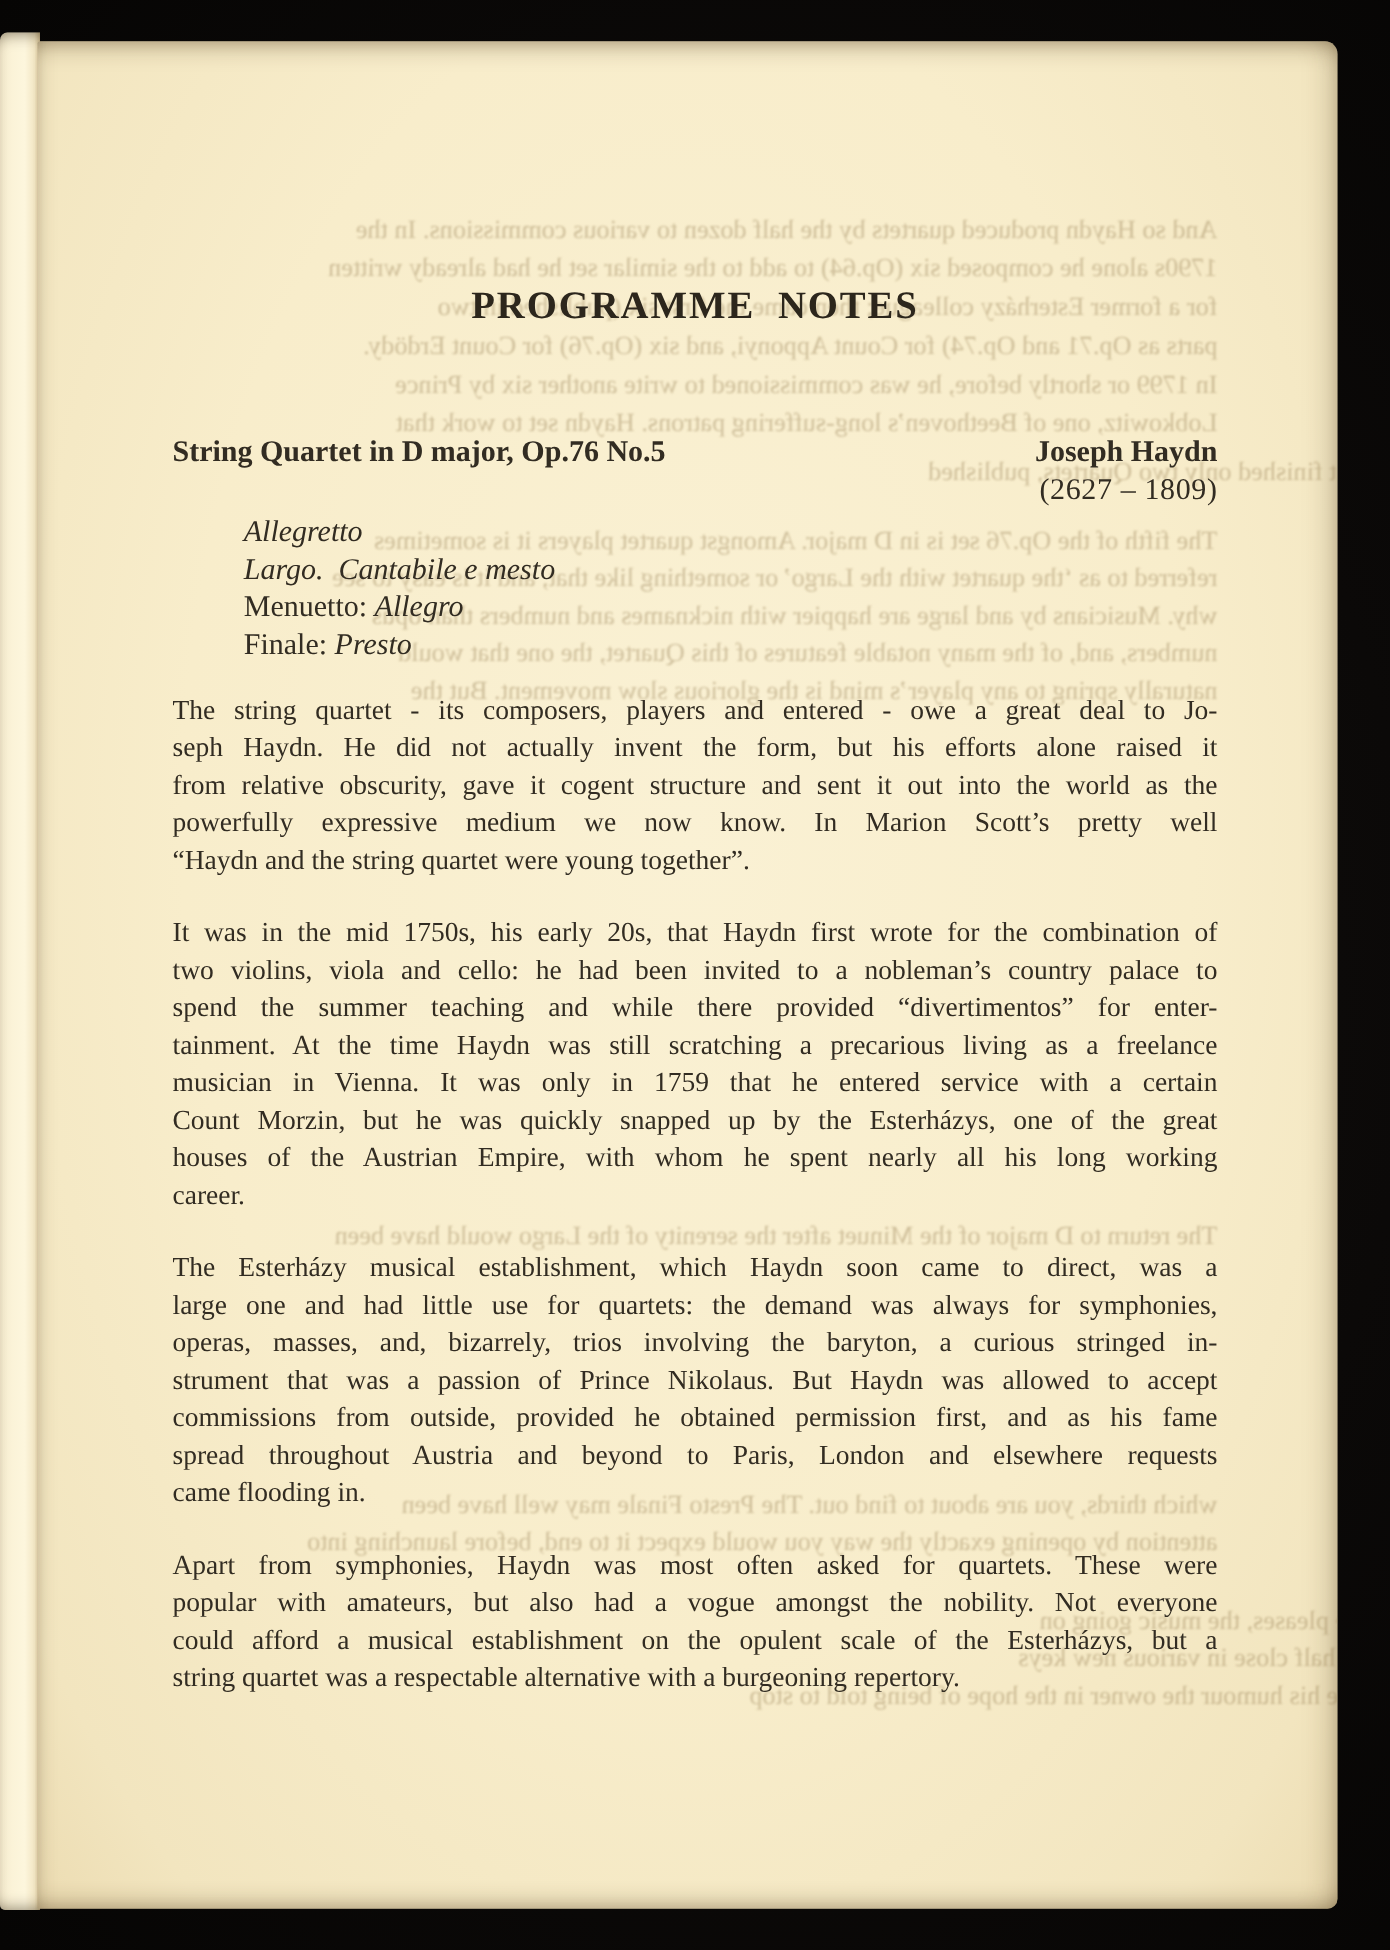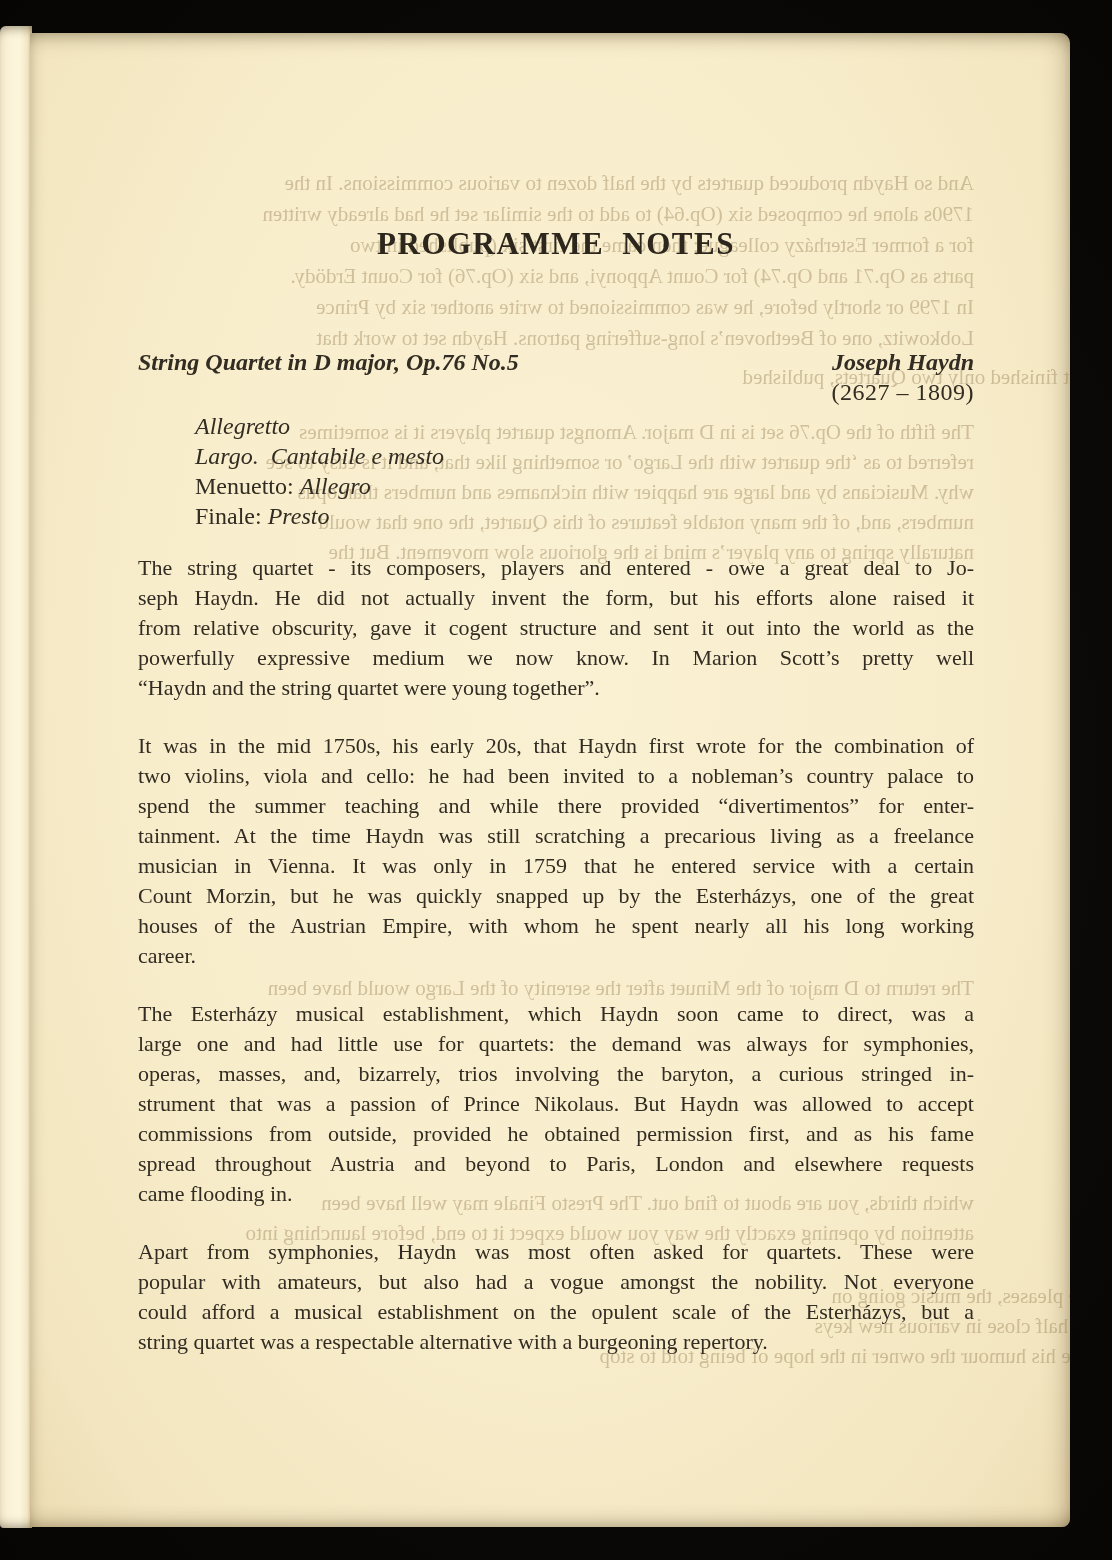--- a/index.html
+++ b/index.html
@@ -21,21 +21,21 @@
                 inset 0 -16px 20px -15px rgba(70,50,20,.45),
                 inset 14px 0 18px -16px rgba(70,50,20,.28);}
   
   .ghost{position:absolute;font-size:21px;line-height:30px;white-space:nowrap;
      color:rgba(150,127,83,.42);transform:scaleX(-1);transform-origin:50% 50%;
      filter:blur(0.7px);width:836px;overflow:hidden;}
   .content{position:absolute;left:108px;top:0;width:836px;color:#322c22;}
   .title{font-size:31px;font-weight:bold;text-align:center;margin:191px 0 0 0;
      line-height:40px;letter-spacing:1.5px;word-spacing:9px;color:#2c261c;}
   .work-row{display:flex;justify-content:space-between;align-items:flex-end;
-     margin-top:83px;line-height:30px;font-style:italic;}
+     margin-top:83px;line-height:30px;}
   .work-heading{font-size:24px;font-weight:bold;}
   .composer{font-size:24px;font-weight:bold;margin-left:12px;}
   .dates{font-size:24px;text-align:right;line-height:30px;letter-spacing:.5px;}
   .movements{margin-top:4px;padding-left:57px;font-size:24px;line-height:30px;}
   .movline{white-space:pre-wrap;}
   .movline .ital{font-style:italic;}
   .body-copy{margin-top:22px;font-size:22px;line-height:30px;}
   .para{margin:0 0 28px 0;}
   .tline{height:30px;text-align:justify;text-align-last:justify;}
   .tline.last{text-align-last:left;}

